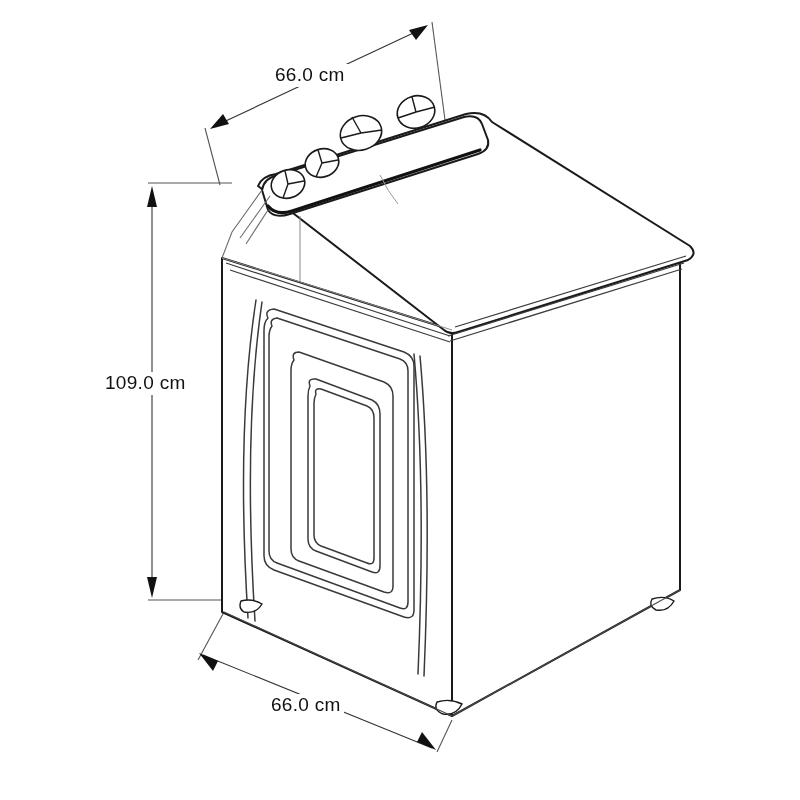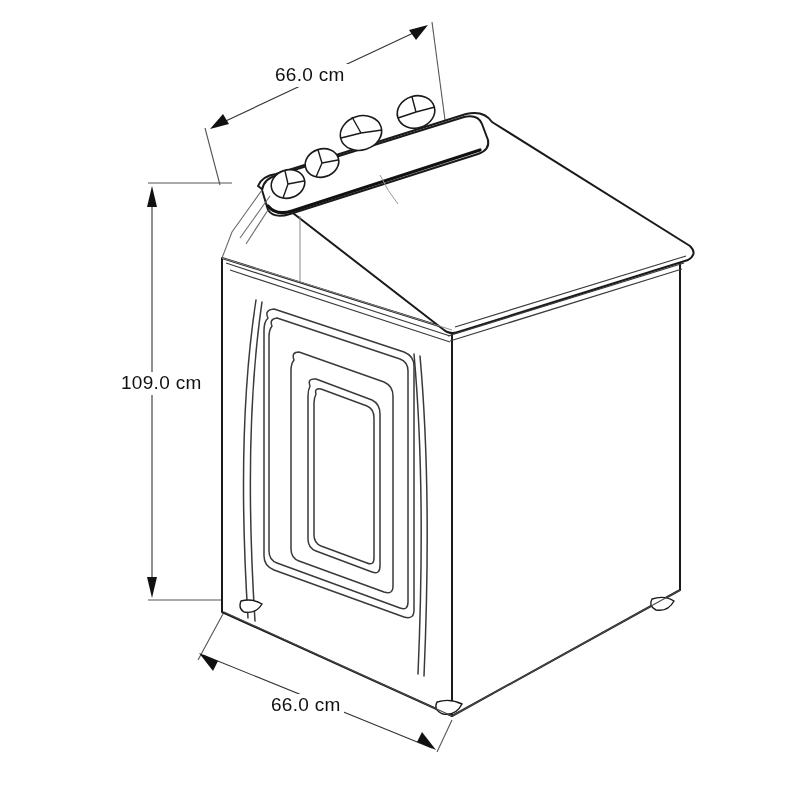--- a/index.html
+++ b/index.html
@@ -37,21 +37,21 @@
     white-space: nowrap;
     background: #ffffff;
     padding: 1px 3px;
     line-height: 1.1;
   }
   #label-depth {
     left: 272px;
     top: 64px;
   }
   #label-height {
-    left: 118px;
+    left: 102px;
     top: 372px;
   }
   #label-width {
     left: 268px;
     top: 694px;
   }
 </style>
 </head>
 <body>
 

